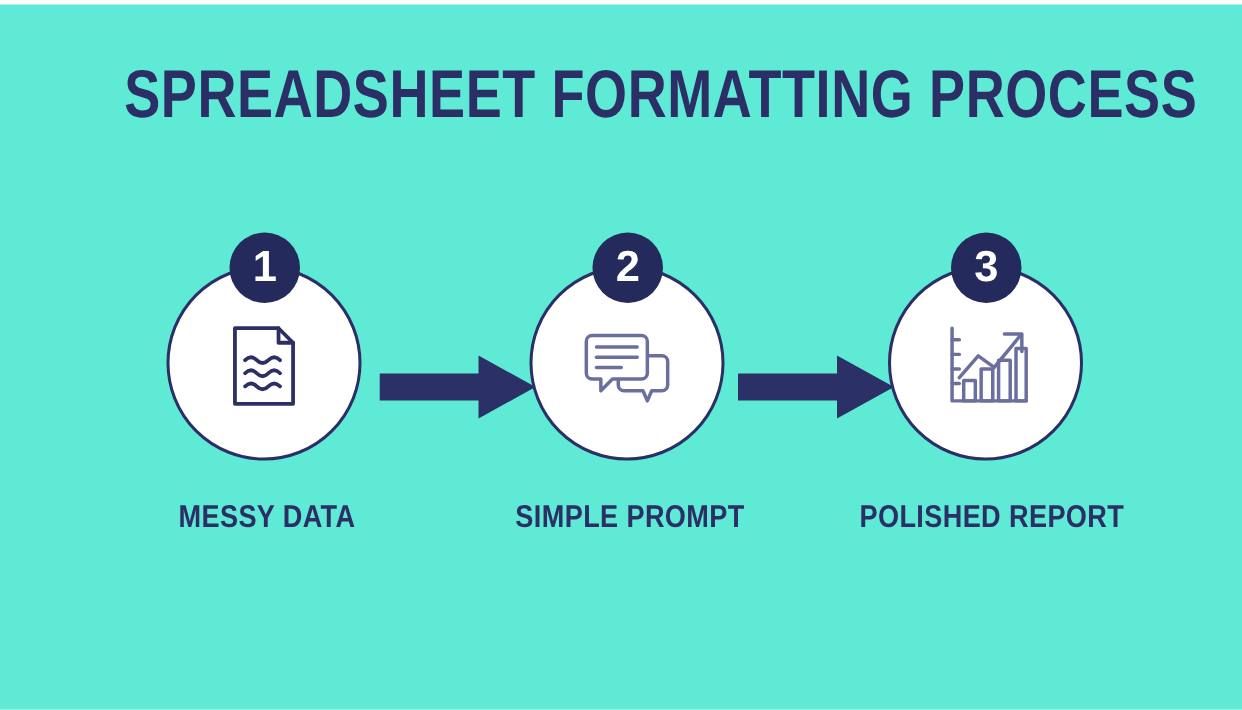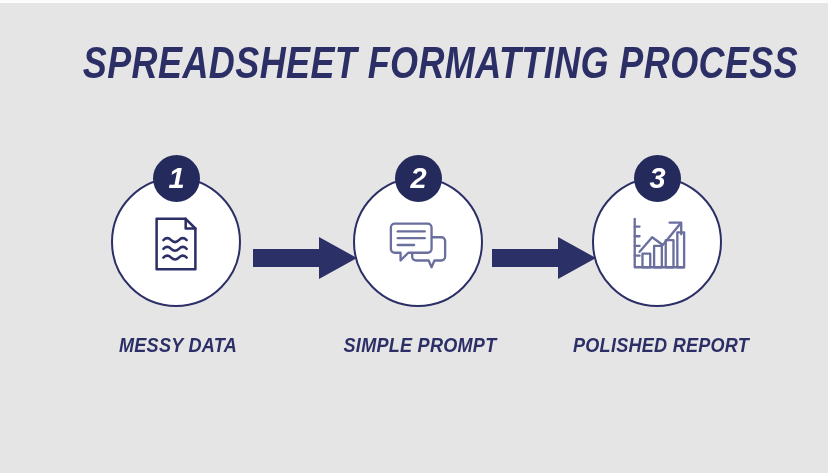--- a/index.html
+++ b/index.html
@@ -11,22 +11,21 @@
     height: 473px;
     background: #ffffff;
     font-family: "Liberation Sans", sans-serif;
     overflow: hidden;
     position: relative;
   }
   #canvas {
     position: relative;
     width: 828px;
     height: 473px;
-    background: #e5e5e5;
-    font-style: italic;
+    background: #5eead4;
   }
   .top-strip {
     position: absolute;
     top: 0; left: 0;
     width: 828px;
     height: 3px;
     background: #fcfcfd;
   }
 
   

